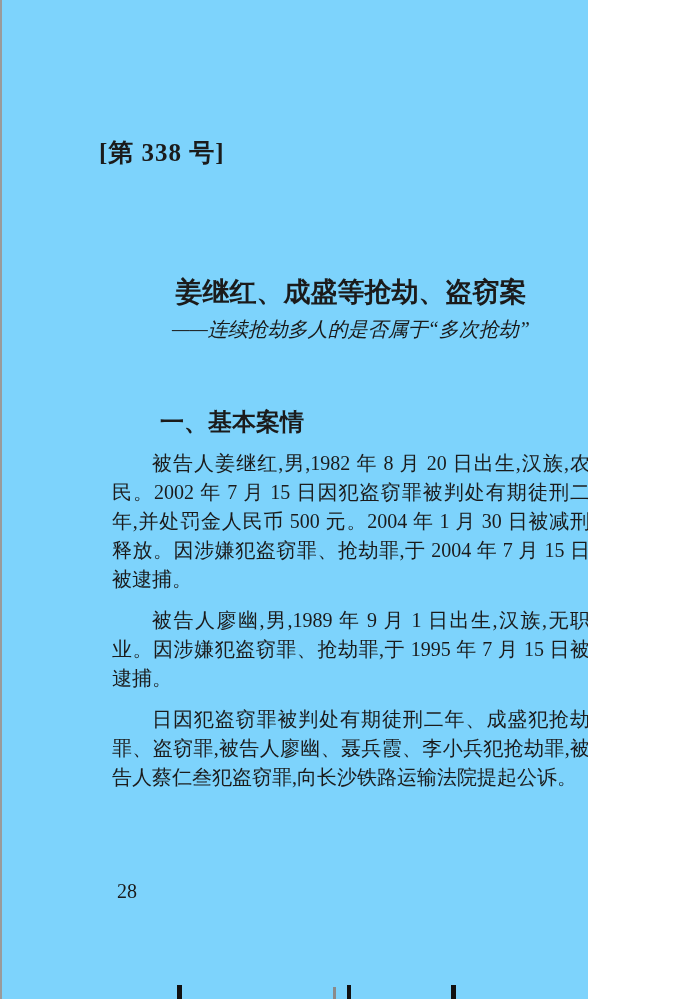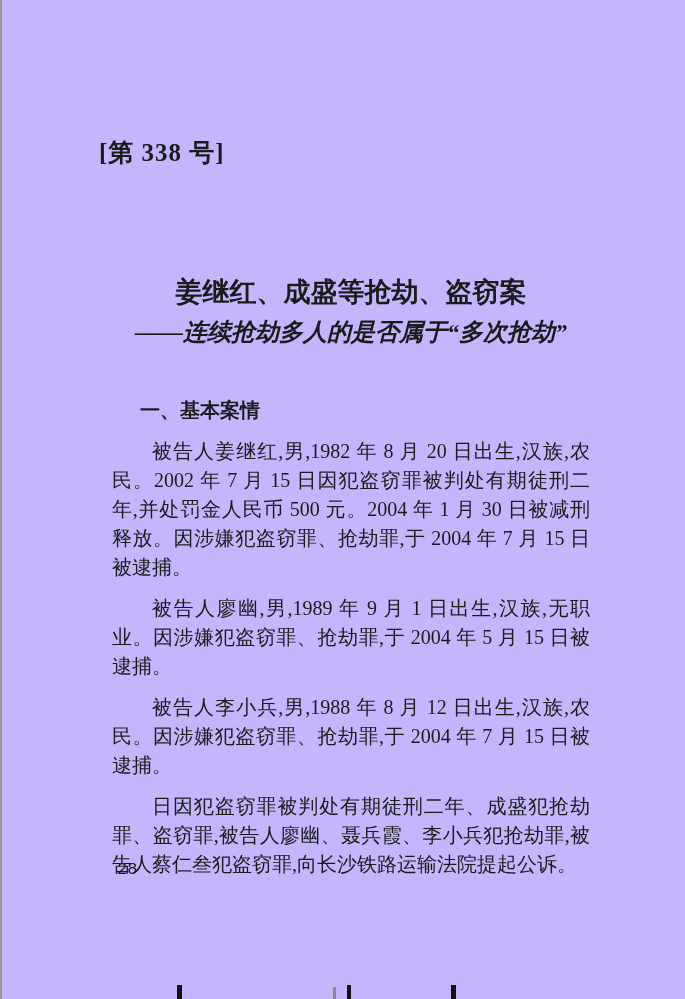--- a/index.html
+++ b/index.html
@@ -2,23 +2,23 @@
 <html><head>
 <meta charset="utf-8">
 <style>
   html, body {
     margin: 0;
     padding: 0;
     background: #ffffff;
   }
   .page {
     position: relative;
-    width: 685px;
+    width: 588px;
     height: 999px;
-    background: #c4b5fd;
+    background: #7dd3fc;
     overflow: hidden;
     font-family: "Liberation Serif", "DejaVu Serif", serif;
     color: #1b1b1b;
   }
   .scan-edge {
     position: absolute;
     left: 0;
     top: 0;
     width: 2px;
     height: 999px;
@@ -43,52 +43,51 @@
     font-size: 27px;
     font-weight: bold;
     white-space: nowrap;
   }
   .subtitle {
     position: absolute;
     left: 100px;
     width: 502px;
     top: 316px;
     text-align: center;
-    font-size: 24px;
-    font-weight: bold;
+    font-size: 20px;
+    font-weight: normal;
     font-style: italic;
     white-space: nowrap;
   }
   .body-text {
     position: absolute;
     left: 100px;
     top: 396px;
     width: 502px;
     font-size: 20px;
     line-height: 29px;
     text-align: justify;
     text-justify: inter-ideograph;
   }
   .section-heading {
-    margin: 0;
-    font-size: 20px;
+    margin: 12px;
+    font-size: 24px;
     font-weight: bold;
     text-indent: 2em;
     line-height: 29px;
   }
   .body-text p {
     margin: 12px;
     text-indent: 2em;
   }
   .page-number {
     position: absolute;
     left: 117px;
-    top: 860px;
-    font-size: 17px;
-    font-family: Liberation Mono, monospace;
+    top: 880px;
+    font-size: 20px;
   }
   .scan-mark {
     position: absolute;
     background: #111111;
   }
   .mark-1  { left: 177px; top: 985px; width: 5px; height: 14px; }
   .mark-2f { left: 333px; top: 987px; width: 3px; height: 12px; background: #8a8a8a; }
   .mark-2  { left: 347px; top: 985px; width: 4px; height: 14px; }
   .mark-3  { left: 451px; top: 985px; width: 5px; height: 14px; }
 </style>
@@ -100,22 +99,21 @@
 
   <div class="case-no">[第 338 号]</div>
 
   <h1 class="title">姜继红、成盛等抢劫、盗窃案</h1>
 
   <div class="subtitle">——连续抢劫多人的是否属于“多次抢劫”</div>
 
   <div class="body-text">
     <h2 class="section-heading">一、基本案情</h2>
     <p>被告人姜继红,男,1982 年 8 月 20 日出生,汉族,农民。2002 年 7 月 15 日因犯盗窃罪被判处有期徒刑二年,并处罚金人民币 500 元。2004 年 1 月 30 日被减刑释放。因涉嫌犯盗窃罪、抢劫罪,于 2004 年 7 月 15 日被逮捕。</p>
-    <p>被告人廖幽,男,1989 年 9 月 1 日出生,汉族,无职业。因涉嫌犯盗窃罪、抢劫罪,于 2004 年 5 月 15 日被逮捕。</p>
-    <p>被告人李小兵,男,1988 年 8 月 12 日出生,汉族,农民。因涉嫌犯盗窃罪、抢劫罪,于 2004 年 7 月 15 日被逮捕。</p>
+    <p>被告人廖幽,男,1989 年 9 月 1 日出生,汉族,无职业。因涉嫌犯盗窃罪、抢劫罪,于 1995 年 7 月 15 日被逮捕。</p>
     <p>日因犯盗窃罪被判处有期徒刑二年、成盛犯抢劫罪、盗窃罪,被告人廖幽、聂兵霞、李小兵犯抢劫罪,被告人蔡仁叁犯盗窃罪,向长沙铁路运输法院提起公诉。</p>
   </div>
 
   <div class="page-number">28</div>
 
   <div class="scan-mark mark-1"></div>
   <div class="scan-mark mark-2f"></div>
   <div class="scan-mark mark-2"></div>
   <div class="scan-mark mark-3"></div>
 </div>

